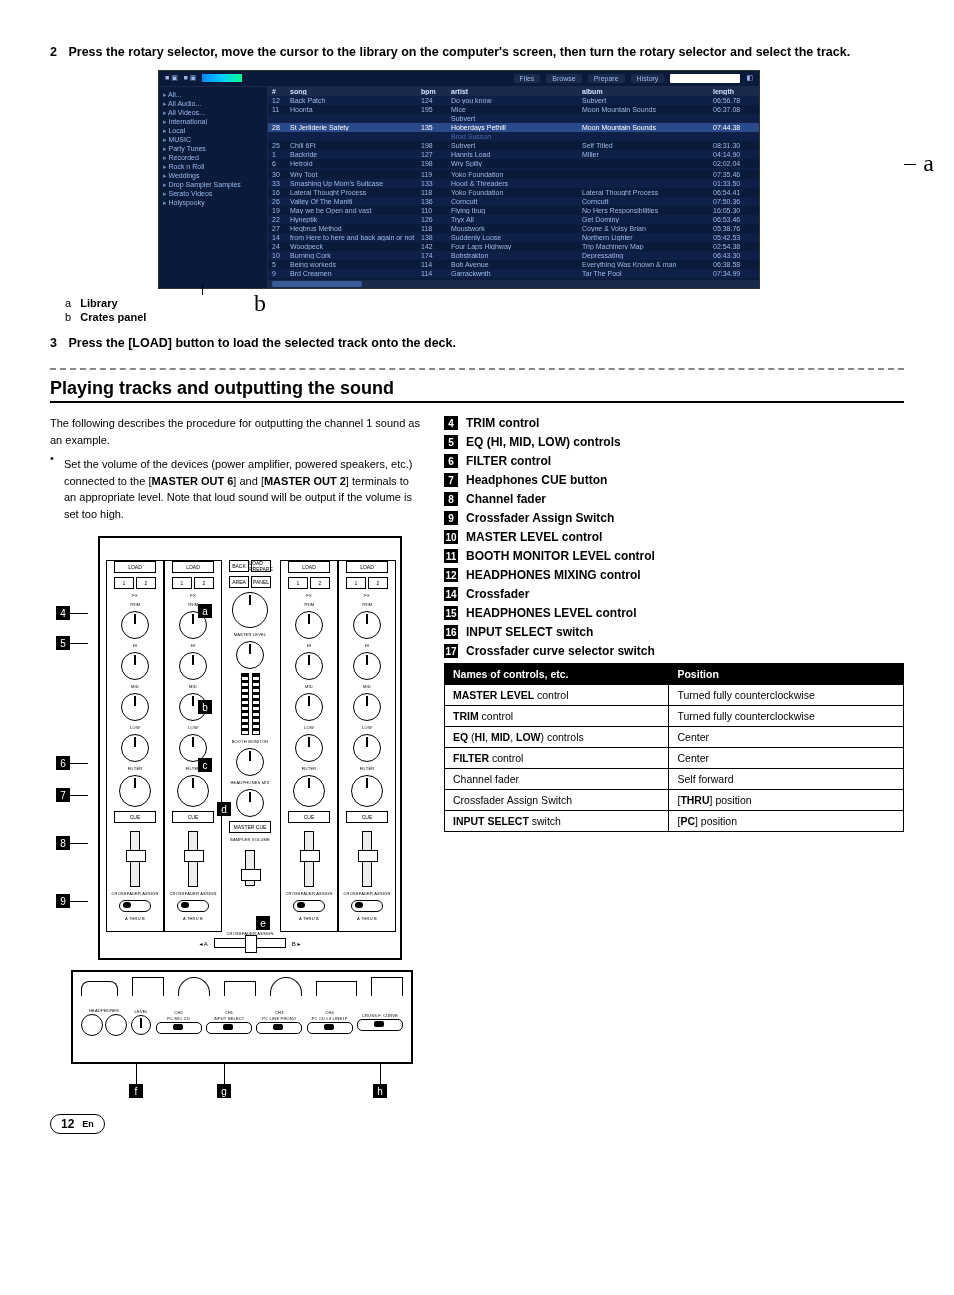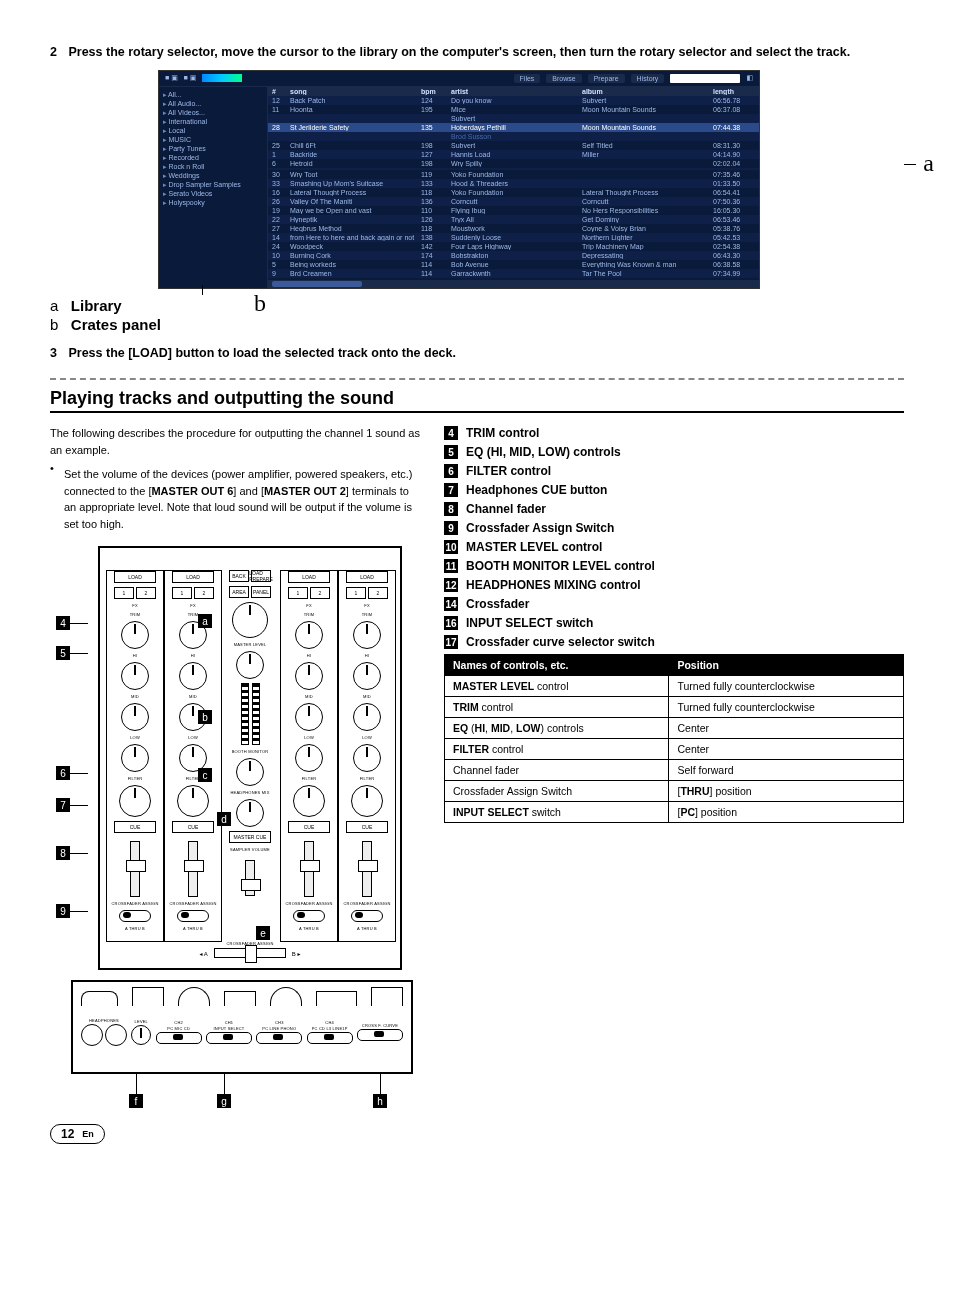--- a/index.html
+++ b/index.html
@@ -51,21 +51,21 @@
   .lib-cell { white-space: nowrap; overflow: hidden; text-overflow: ellipsis; }
   .shot-scroll { height: 8px; background: #1a2a4a; margin-top: 2px; position: relative; }
   .shot-scroll::after {
     content: ""; position: absolute; left: 4px; top: 1px; width: 90px; height: 6px;
     background: #3a5a9a; border-radius: 2px;
   }
 
   .label-a { font-size: 24px; font-family: Georgia, serif; }
   .label-b { font-size: 24px; font-family: Georgia, serif; }
   .ab-list { margin: 4px 0 12px 0; }
-  .ab-list div { font-size: 15px; margin: 2px 0; }
+  .ab-list div { font-size: 11px; margin: 2px 15px; }
 
   
   .sep {
     border: none; border-top: 2px dashed #888; margin: 16px 0 8px 0;
   }
   h2.section {
     font-size: 18px; font-weight: bold; margin: 4px 0 2px 0;
     border-bottom: 2px solid #000; padding-bottom: 2px;
   }
 
@@ -682,20 +682,24 @@
           <span class="num-box">11</span>
           <span>BOOTH MONITOR LEVEL control</span>
         </div>
         <div class="legend-item">
           <span class="num-box">12</span>
           <span>HEADPHONES MIXING control</span>
         </div>
         <div class="legend-item">
           <span class="num-box">14</span>
           <span>Crossfader</span>
+        </div>
+        <div class="legend-item">
+          <span class="num-box">15</span>
+          <span>HEADPHONES LEVEL control</span>
         </div>
         <div class="legend-item">
           <span class="num-box">16</span>
           <span>INPUT SELECT switch</span>
         </div>
         <div class="legend-item">
           <span class="num-box">17</span>
           <span>Crossfader curve selector switch</span>
         </div>
       </div>

